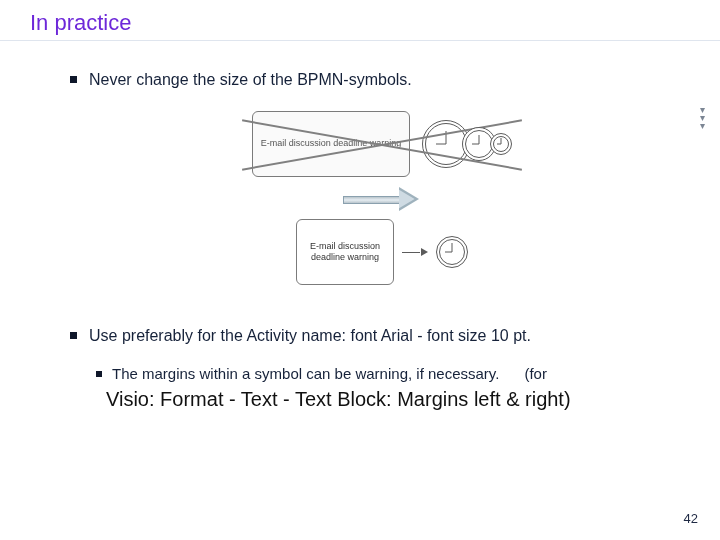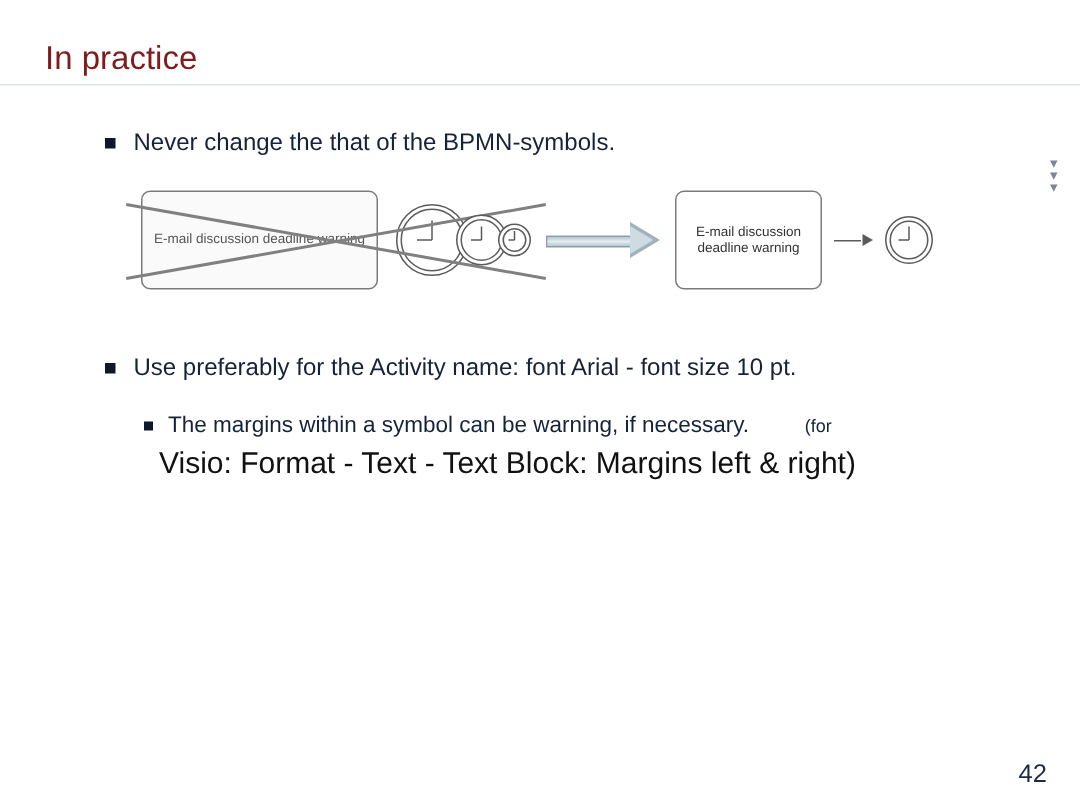--- a/index.html
+++ b/index.html
@@ -18,22 +18,22 @@
     border-bottom: 1px solid #dfe5ee;
   }
   .kicker {
     font-size: 13px;
     font-weight: 700;
     color: #10253f;
     letter-spacing: .2px;
   }
   .title {
     font-size: 22px;
-    color: #7f1d1d;
-    margin-top: 18px;
+    color: #6d28d9;
+    margin-top: 2px;
   }
   .content {
     padding: 28px 48px 0 70px;
   }
   .bullet {
     display: flex;
     align-items: flex-start;
     gap: 12px;
     font-size: 16px;
     margin-bottom: 18px;
@@ -44,31 +44,32 @@
   }
   .subbullet {
     display: flex;
     align-items: flex-start;
     gap: 10px;
     font-size: 15px;
     margin: 6px 0 0 26px;
     line-height: 1.35;
   }
   .subbullet .sq { width:6px; height:6px; background:#0f172a; margin-top:7px; flex:0 0 auto; }
-  .note-inline { font-size: 12px; margin-left: 12px; }
+  .note-inline { font-size: 15px; }
   .subnote {
     margin: 4px 0 0 36px;
     font-size: 20px;
     color: #111;
   }
   .diagram-row {
     display: flex;
     align-items: center;
     gap: 8px;
     margin: 6px 0 40px 22px;
+    flex-direction: column;
   }
   
   .wrong {
     position: relative;
     display: flex;
     align-items: center;
     gap: 12px;
     padding: 2px;
   }
   .task-big {
@@ -148,41 +149,41 @@
     width: 0; height: 0; border-top: 4px solid transparent; border-bottom: 4px solid transparent; border-left: 7px solid #5b5b5b;
   }
   .timer-ok { width: 30px; height: 30px; }
   
   .edge-marks {
     position: absolute; right: 14px; top: 108px; display: flex; flex-direction: column; gap: 4px;
     color: #7c8694; font-size: 10px; letter-spacing: 1px;
   }
   .edge-marks span { line-height: .4; }
   .pagenum {
-    position: absolute; right: 22px; bottom: 14px; font-size: 17px; color: #1f2a44;
+    position: absolute; right: 22px; bottom: 14px; font-size: 13px; color: #1f2a44;
   }
 </style>
 </head>
 <body>
 
 <div class="header">
   <div class="title">In practice</div>
 </div>
 
 <div class="edge-marks">
   <span>▾</span>
     <span>▾</span>
     <span>▾</span>
 </div>
 
 <div class="content">
 
   <div class="bullet">
     <div class="sq"></div>
-    <div>Never change the that of the BPMN-symbols.</div>
+    <div>Never change the size of the BPMN-symbols.</div>
   </div>
 
   <div class="diagram-row">
     <div class="wrong">
       <div class="task-big">E-mail discussion deadline warning</div>
       <div class="timers-wrong">
         <span class="timer tw-a">
             <span class="face"></span>
             <span class="hand1"></span>
             <span class="hand2"></span>

